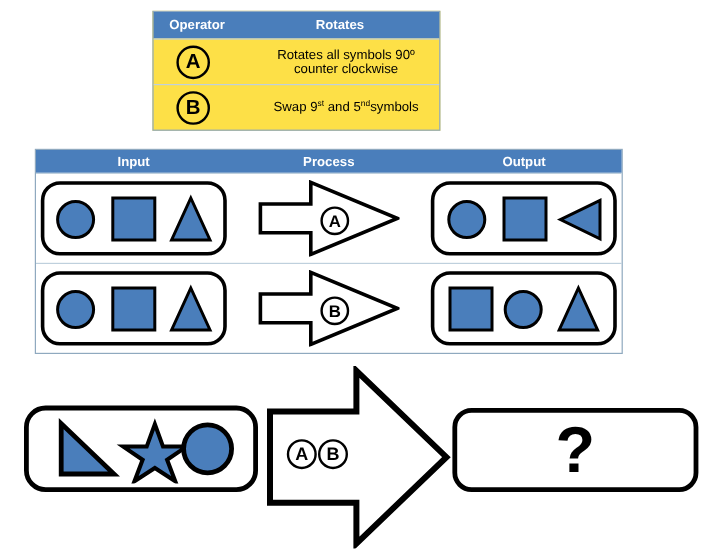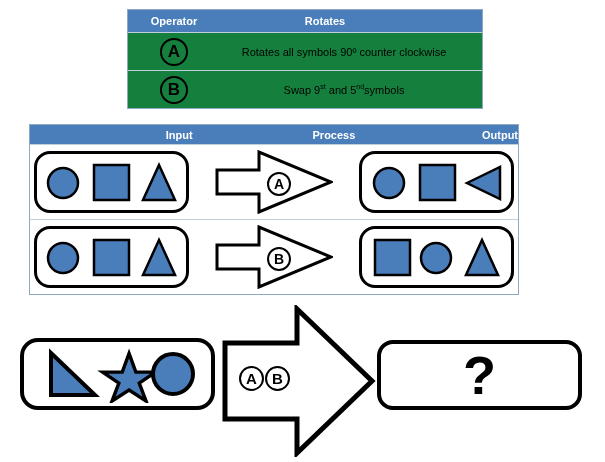--- a/index.html
+++ b/index.html
@@ -15,24 +15,24 @@
     overflow: hidden;
   }
 
   
   .abs { position: absolute; }
 
   
   #operator-table {
     left: 127px;
     top: 9px;
-    width: 356px;
+    width: 240px;
     border: 1px solid #8fa9bf;
     box-sizing: border-box;
-    background: #15803d;
+    background: #fde047;
   }
   #operator-table .thead {
     display: flex;
     background: #4a7ebb;
     height: 22px;
     align-items: center;
   }
   #operator-table .thead .th {
     color: #ffffff;
     font-size: 11px;
@@ -94,21 +94,21 @@
   #process-table .thead {
     display: flex;
     background: #4a7ebb;
     height: 19px;
     align-items: center;
   }
   #process-table .thead .th {
     color: #ffffff;
     font-size: 11px;
     font-weight: bold;
-    text-align: right;
+    text-align: center;
     flex: 1;
   }
   #process-table .prow {
     display: flex;
     align-items: center;
     height: 75px;
     border-top: 1px solid #bfd0dd;
     box-sizing: border-box;
   }
   #process-table .pcell {

